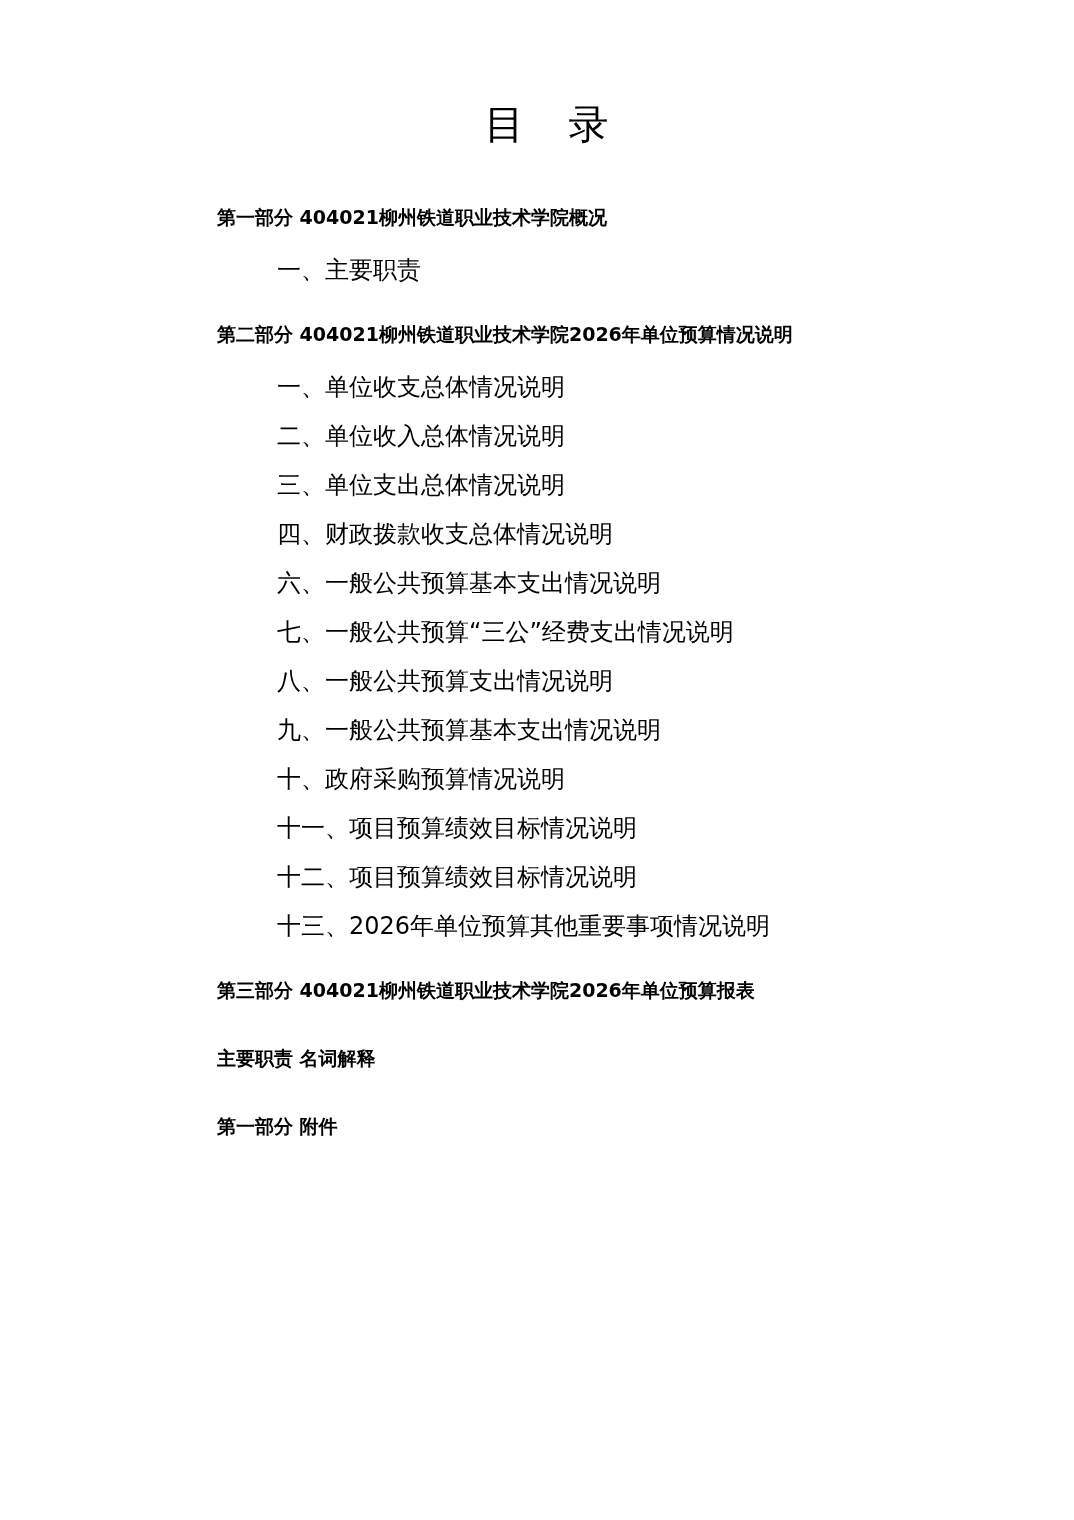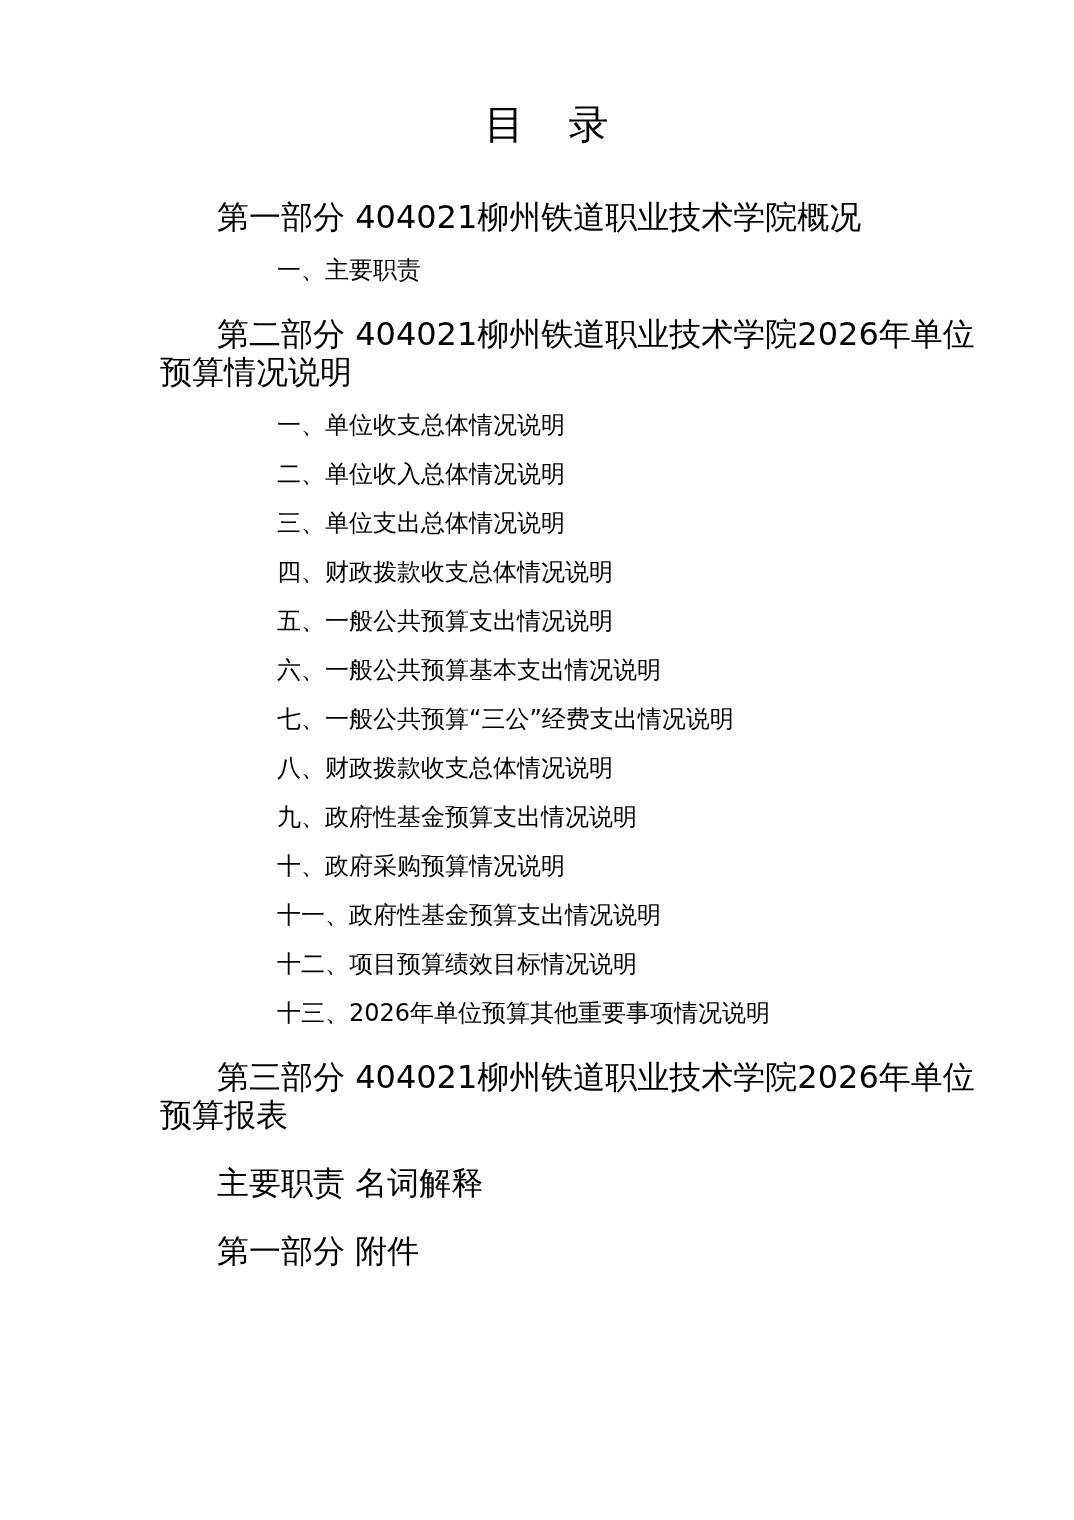--- a/index.html
+++ b/index.html
@@ -20,22 +20,22 @@
   }
   .doc-title {
     font-size: 40px;
     font-weight: 400;
     line-height: 48px;
     text-align: center;
     margin: 0 40px 50px 0;
     letter-spacing: 2px;
   }
   .sec-heading {
-    font-size: 32px;
-    font-weight: 400;
+    font-size: 19px;
+    font-weight: 700;
     line-height: 38px;
     margin: 30px 0 16px 0;
     text-indent: 57px;
     text-align: left;
   }
   .toc-item {
     font-size: 24px;
     font-weight: 400;
     line-height: 30px;
     margin: 19px 0;
@@ -54,27 +54,26 @@
     <h2 class="sec-heading">第一部分 404021柳州铁道职业技术学院概况</h2>
     <p class="toc-item">一、主要职责</p>
   </section>
 
   <section>
     <h2 class="sec-heading">第二部分 404021柳州铁道职业技术学院2026年单位预算情况说明</h2>
     <p class="toc-item">一、单位收支总体情况说明</p>
     <p class="toc-item">二、单位收入总体情况说明</p>
     <p class="toc-item">三、单位支出总体情况说明</p>
     <p class="toc-item">四、财政拨款收支总体情况说明</p>
-    <p class="toc-item">五、一般公共预算支出情况说明</p>
     <p class="toc-item">六、一般公共预算基本支出情况说明</p>
     <p class="toc-item">七、一般公共预算“三公”经费支出情况说明</p>
-    <p class="toc-item">八、财政拨款收支总体情况说明</p>
-    <p class="toc-item">九、政府性基金预算支出情况说明</p>
+    <p class="toc-item">八、一般公共预算支出情况说明</p>
+    <p class="toc-item">九、一般公共预算基本支出情况说明</p>
     <p class="toc-item">十、政府采购预算情况说明</p>
-    <p class="toc-item">十一、政府性基金预算支出情况说明</p>
+    <p class="toc-item">十一、项目预算绩效目标情况说明</p>
     <p class="toc-item">十二、项目预算绩效目标情况说明</p>
     <p class="toc-item">十三、2026年单位预算其他重要事项情况说明</p>
   </section>
 
   <section>
     <h2 class="sec-heading">第三部分 404021柳州铁道职业技术学院2026年单位预算报表</h2>
   </section>
 
   <section>
     <h2 class="sec-heading">主要职责 名词解释</h2>

